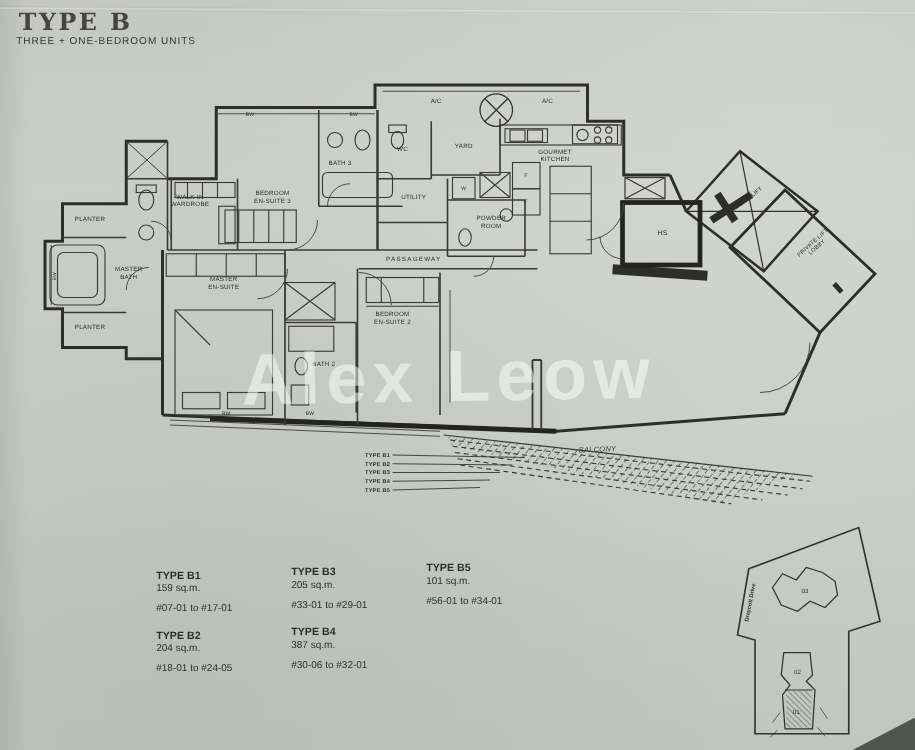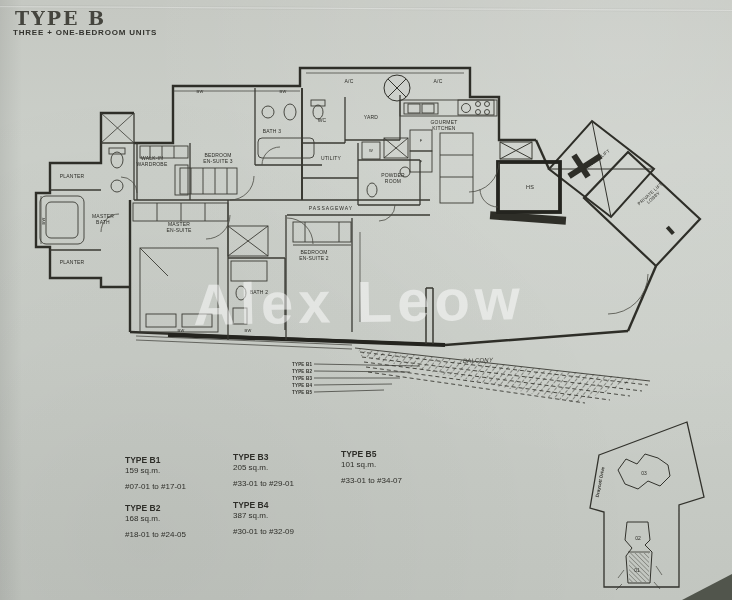--- a/index.html
+++ b/index.html
@@ -13,21 +13,21 @@
       linear-gradient(180deg,#c5c8c2 0%,#cbcfc9 25%,#cacec8 60%,#c2c6c0 100%);
   }
   .crease{position:absolute;left:0;top:7px;width:732px;height:3px;
     background:linear-gradient(180deg,rgba(0,0,0,.06),rgba(255,255,255,.28),rgba(0,0,0,.05));
     transform:rotate(.3deg);}
   .corner-shadow{position:absolute;right:0;bottom:0;width:50px;height:26px;
     background:#51554c;clip-path:polygon(100% 0,100% 100%,0 100%);}
   .title{position:absolute;left:13px;top:5px;margin:2px;
     font-family:"DejaVu Serif",serif;font-weight:bold;font-size:19px;
     letter-spacing:2px;color:#45453e;}
-  .subtitle{position:absolute;left:13px;top:28px;font-size:8px;font-weight:bold;
+  .subtitle{position:absolute;left:13px;top:28px;font-size:8px;font-weight:normal;
     letter-spacing:.8px;color:#33332e;}
   svg.plan{position:absolute;left:0;top:0;}
   .lbl{position:absolute;font-size:5px;line-height:1.2;color:#2c2c27;
     text-align:center;transform:translate(-50%,-50%);white-space:nowrap;letter-spacing:.2px;}
   .lbl.tiny{font-size:4px;}
   .lbl.rot90{transform:translate(-50%,-50%) rotate(-90deg);}
   .lbl.lift{transform:translate(-50%,-50%) rotate(-38deg);font-size:4.5px;}
   .lbl.lobby{transform:translate(-50%,-50%) rotate(-42deg);font-size:4.5px;}
   .lbl.balc{font-style:italic;font-size:6px;transform:translate(-50%,-50%) rotate(-2deg);color:#3c3c35;}
   .leg{position:absolute;transform:translate(0,-50%);font-size:4.5px;font-weight:bold;
@@ -291,37 +291,37 @@
 
   <div class="watermark">Alex Leow</div>
 
   <div class="unit" style="left:125px;top:455px">
     <span class="name">TYPE B1</span>
     <span class="area">159 sq.m.</span>
     <span class="range">#07-01 to #17-01</span>
   </div>
   <div class="unit" style="left:125px;top:503px">
     <span class="name">TYPE B2</span>
-    <span class="area">168 sq.m.</span>
+    <span class="area">204 sq.m.</span>
     <span class="range">#18-01 to #24-05</span>
   </div>
   <div class="unit" style="left:233px;top:452px">
     <span class="name">TYPE B3</span>
     <span class="area">205 sq.m.</span>
     <span class="range">#33-01 to #29-01</span>
   </div>
   <div class="unit" style="left:233px;top:500px">
     <span class="name">TYPE B4</span>
     <span class="area">387 sq.m.</span>
-    <span class="range">#30-01 to #32-09</span>
+    <span class="range">#30-06 to #32-01</span>
   </div>
   <div class="unit" style="left:341px;top:449px">
     <span class="name">TYPE B5</span>
     <span class="area">101 sq.m.</span>
-    <span class="range">#33-01 to #34-07</span>
+    <span class="range">#56-01 to #34-01</span>
   </div>
 
   <span class="street" style="left:600px;top:482px">Draycott Drive</span>
   <span class="site-lbl" style="left:644px;top:473px">03</span>
   <span class="site-lbl" style="left:638px;top:538px">02</span>
   <span class="site-lbl" style="left:637px;top:570px">01</span>
 
   <div class="corner-shadow"></div>
 </div>
 

